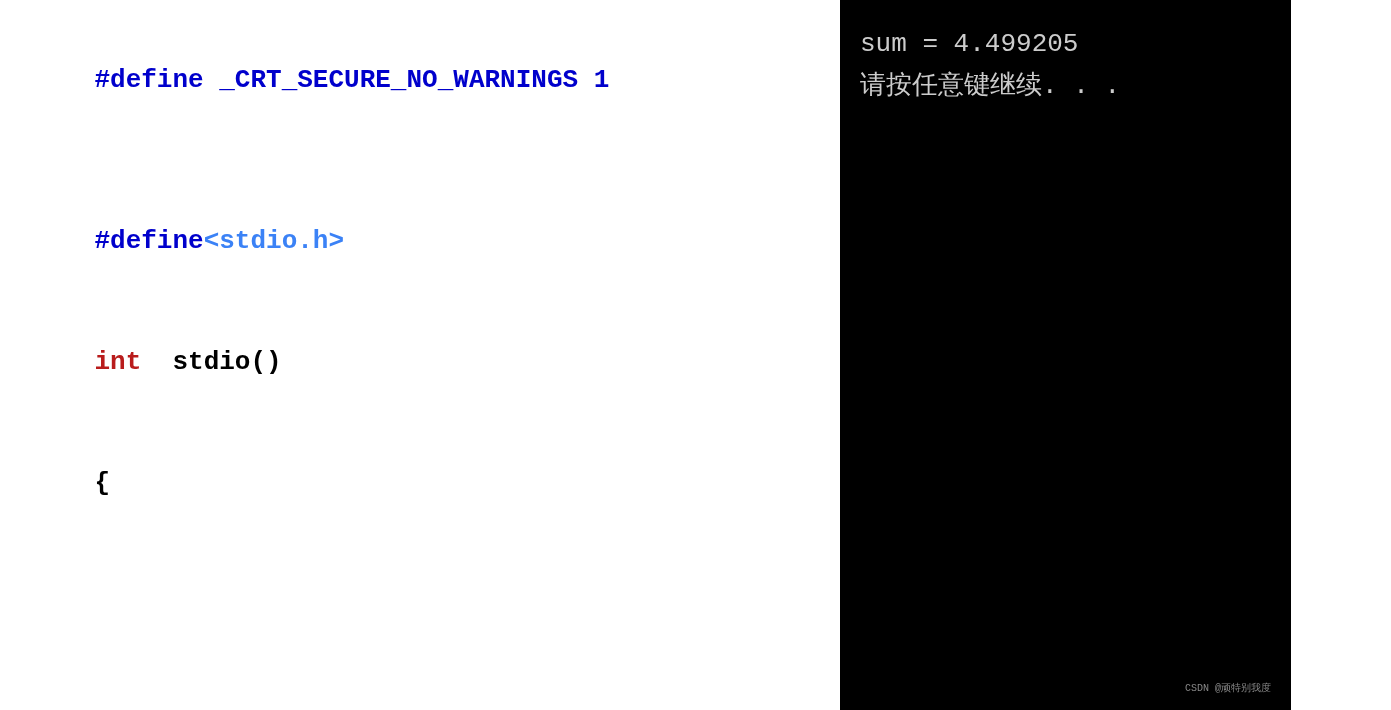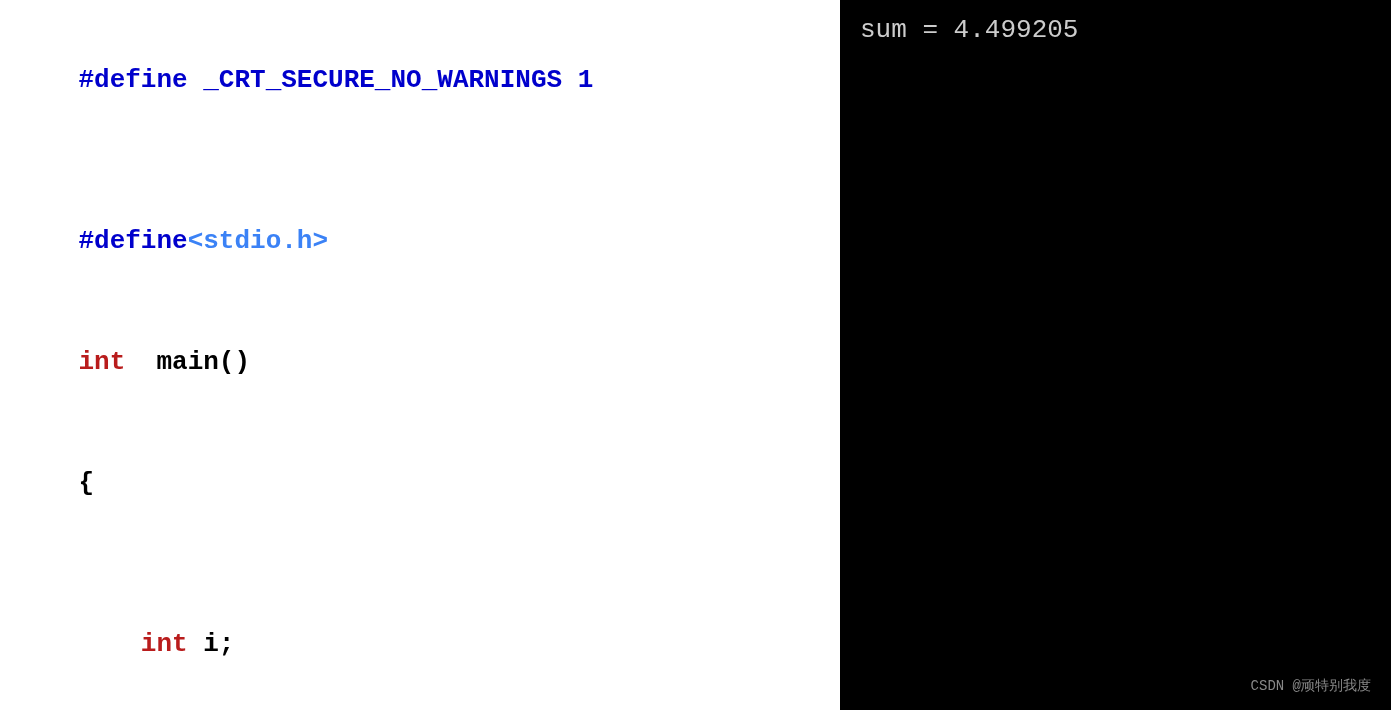--- a/index.html
+++ b/index.html
@@ -13,29 +13,29 @@
       height: 710px;
       display: flex;
       font-family: 'Courier New', Courier, monospace;
       overflow: hidden;
     }
 
     .code-panel {
       width: 840px;
       height: 710px;
       background-color: #ffffff;
-      padding: 20px 16px;
+      padding: 20px 32px;
       overflow: hidden;
     }
 
     .terminal-panel {
-      width: 551px;
+      width: 451px;
       height: 710px;
       background-color: #000000;
-      padding: 10px 20px;
+      padding: 24px 20px;
       display: flex;
       flex-direction: column;
       position: relative;
     }
 
     .code-line {
       font-size: 26px;
       line-height: 1.55;
       white-space: pre;
       font-family: 'Courier New', Courier, monospace;
@@ -65,55 +65,53 @@
       color: #cccccc;
       white-space: pre;
       font-weight: normal;
     }
 
     .terminal-watermark {
       position: absolute;
       bottom: 15px;
       right: 20px;
       color: #888888;
-      font-size: 14px;
+      font-size: 10px;
       font-family: 'Courier New', Courier, monospace;
     }
   </style>
 </head>
 <body>
 
 <div class="code-panel">
 
   <div class="code-line">
     <span class="preprocessor">#define _CRT_SECURE_NO_WARNINGS 1</span>
   </div>
 
   <div class="code-line">&nbsp;</div>
 
   <div class="code-line">
     <span class="preprocessor">#define</span><span class="include">&lt;stdio.h&gt;</span>
   </div>
 
   <div class="code-line">
-    <span class="keyword">int</span><span class="normal">  main()</span>
+    <span class="keyword">int</span><span class="normal">  stdio()</span>
   </div>
 
   <div class="code-line">
     <span class="normal">{</span>
   </div>
 
   <div class="code-line">&nbsp;</div>
 
-  <div class="code-line">
-    <span class="normal">    </span><span class="keyword">int</span><span class="normal"> i;</span>
-  </div>
 
   <div class="code-line">
     
   </div>
 
 </div>
 
 <div class="terminal-panel">
   <div class="terminal-text">sum = 4.499205</div>
+  <div class="terminal-text">请按任意键继续. . .</div>
   <div class="terminal-watermark">CSDN @顽特别我度</div>
 </div>
 
 </body></html>

